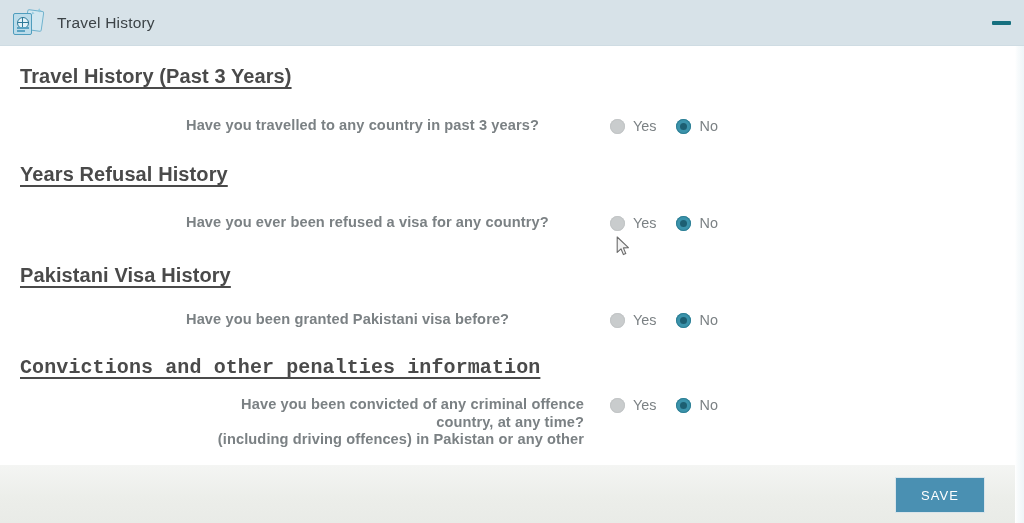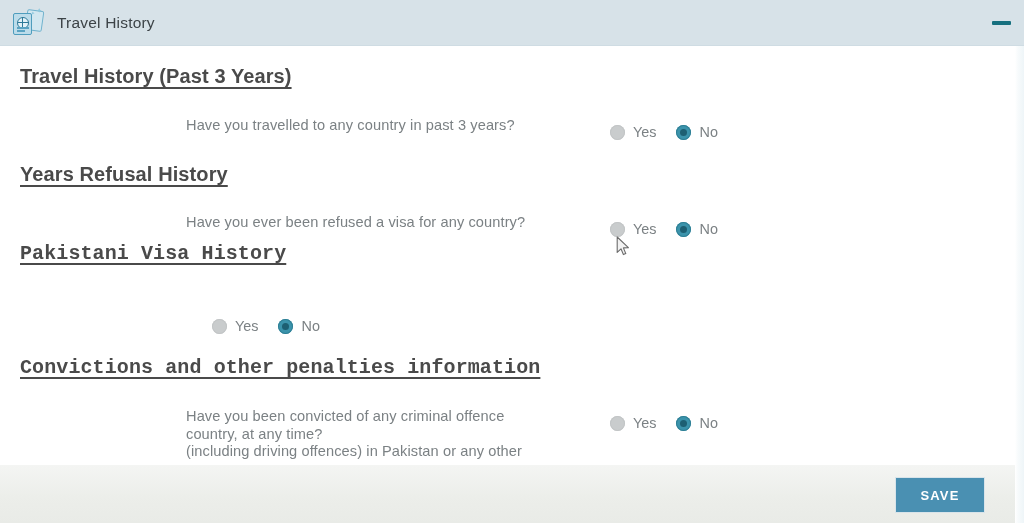--- a/index.html
+++ b/index.html
@@ -116,35 +116,34 @@
     display: flex;
     align-items: flex-start;
   }
   .qtext {
     width: 398px;
     font-size: 14.6px;
     color: #7b8184;
     line-height: 17.5px;
     letter-spacing: .1px;
   }
-  .qtext .ln { display: block; white-space: nowrap; }
+  .qtext .ln { display: block; white-space: nowrap; font-weight: bold; }
 
   .radios {
     display: flex;
     align-items: center;
     margin-left: 26px;
     flex: none;
     padding-top: 1px;
   }
   .radio-opt {
     display: flex;
     align-items: center;
     margin-right: 20px;
     cursor: pointer;
-    margin-top: 6px;
   }
   .radio-opt:last-child { margin-right: 0; }
   .dot {
     width: 15px;
     height: 15px;
     border-radius: 50%;
     flex: none;
     margin-right: 8px;
     box-sizing: border-box;
   }
@@ -183,21 +182,21 @@
   .save-button {
     position: absolute;
     left: 895px;
     top: 12px;
     width: 90px;
     height: 36px;
     background: #4a90b2;
     border: 1px solid #d9e4ea;
     color: #ffffff;
     font-size: 13px;
-    font-weight: bold;
+    font-weight: normal;
     letter-spacing: 1.1px;
     display: flex;
     align-items: center;
     justify-content: center;
     cursor: pointer;
     box-sizing: border-box;
   }
 
   
   .cursor {
@@ -323,38 +322,41 @@
           </div>
           <div class="radio-opt">
             <span class="dot on"></span>
             <span class="radio-label">No</span>
           </div>
         </div>
       </div>
     </div>
 
     <div class="section">
-      <div class="section-heading" style="top:196px;font-family:Liberation Mono, monospace;">Pakistani Visa History</div>
+      <div class="section-heading" style="top:218px;">Pakistani Visa History</div>
       <div class="qrow" style="top:265px;">
+        <div class="qtext">
+          <span class="ln">Have you been granted Pakistani visa before?</span>
+        </div>
         <div class="radios">
           <div class="radio-opt">
             <span class="dot off"></span>
             <span class="radio-label">Yes</span>
           </div>
           <div class="radio-opt">
             <span class="dot on"></span>
             <span class="radio-label">No</span>
           </div>
         </div>
       </div>
     </div>
 
     <div class="section">
       <div class="section-heading" style="top:310px;font-family:Liberation Mono, monospace;">Convictions and other penalties information</div>
-      <div class="qrow" style="top:362px;">
+      <div class="qrow" style="top:350px;text-align:right;">
         <div class="qtext">
           <span class="ln">Have you been convicted of any criminal offence</span>
           <span class="ln">country, at any time?</span>
           <span class="ln">(including driving offences) in Pakistan or any other</span>
         </div>
         <div class="radios">
           <div class="radio-opt">
             <span class="dot off"></span>
             <span class="radio-label">Yes</span>
           </div>

